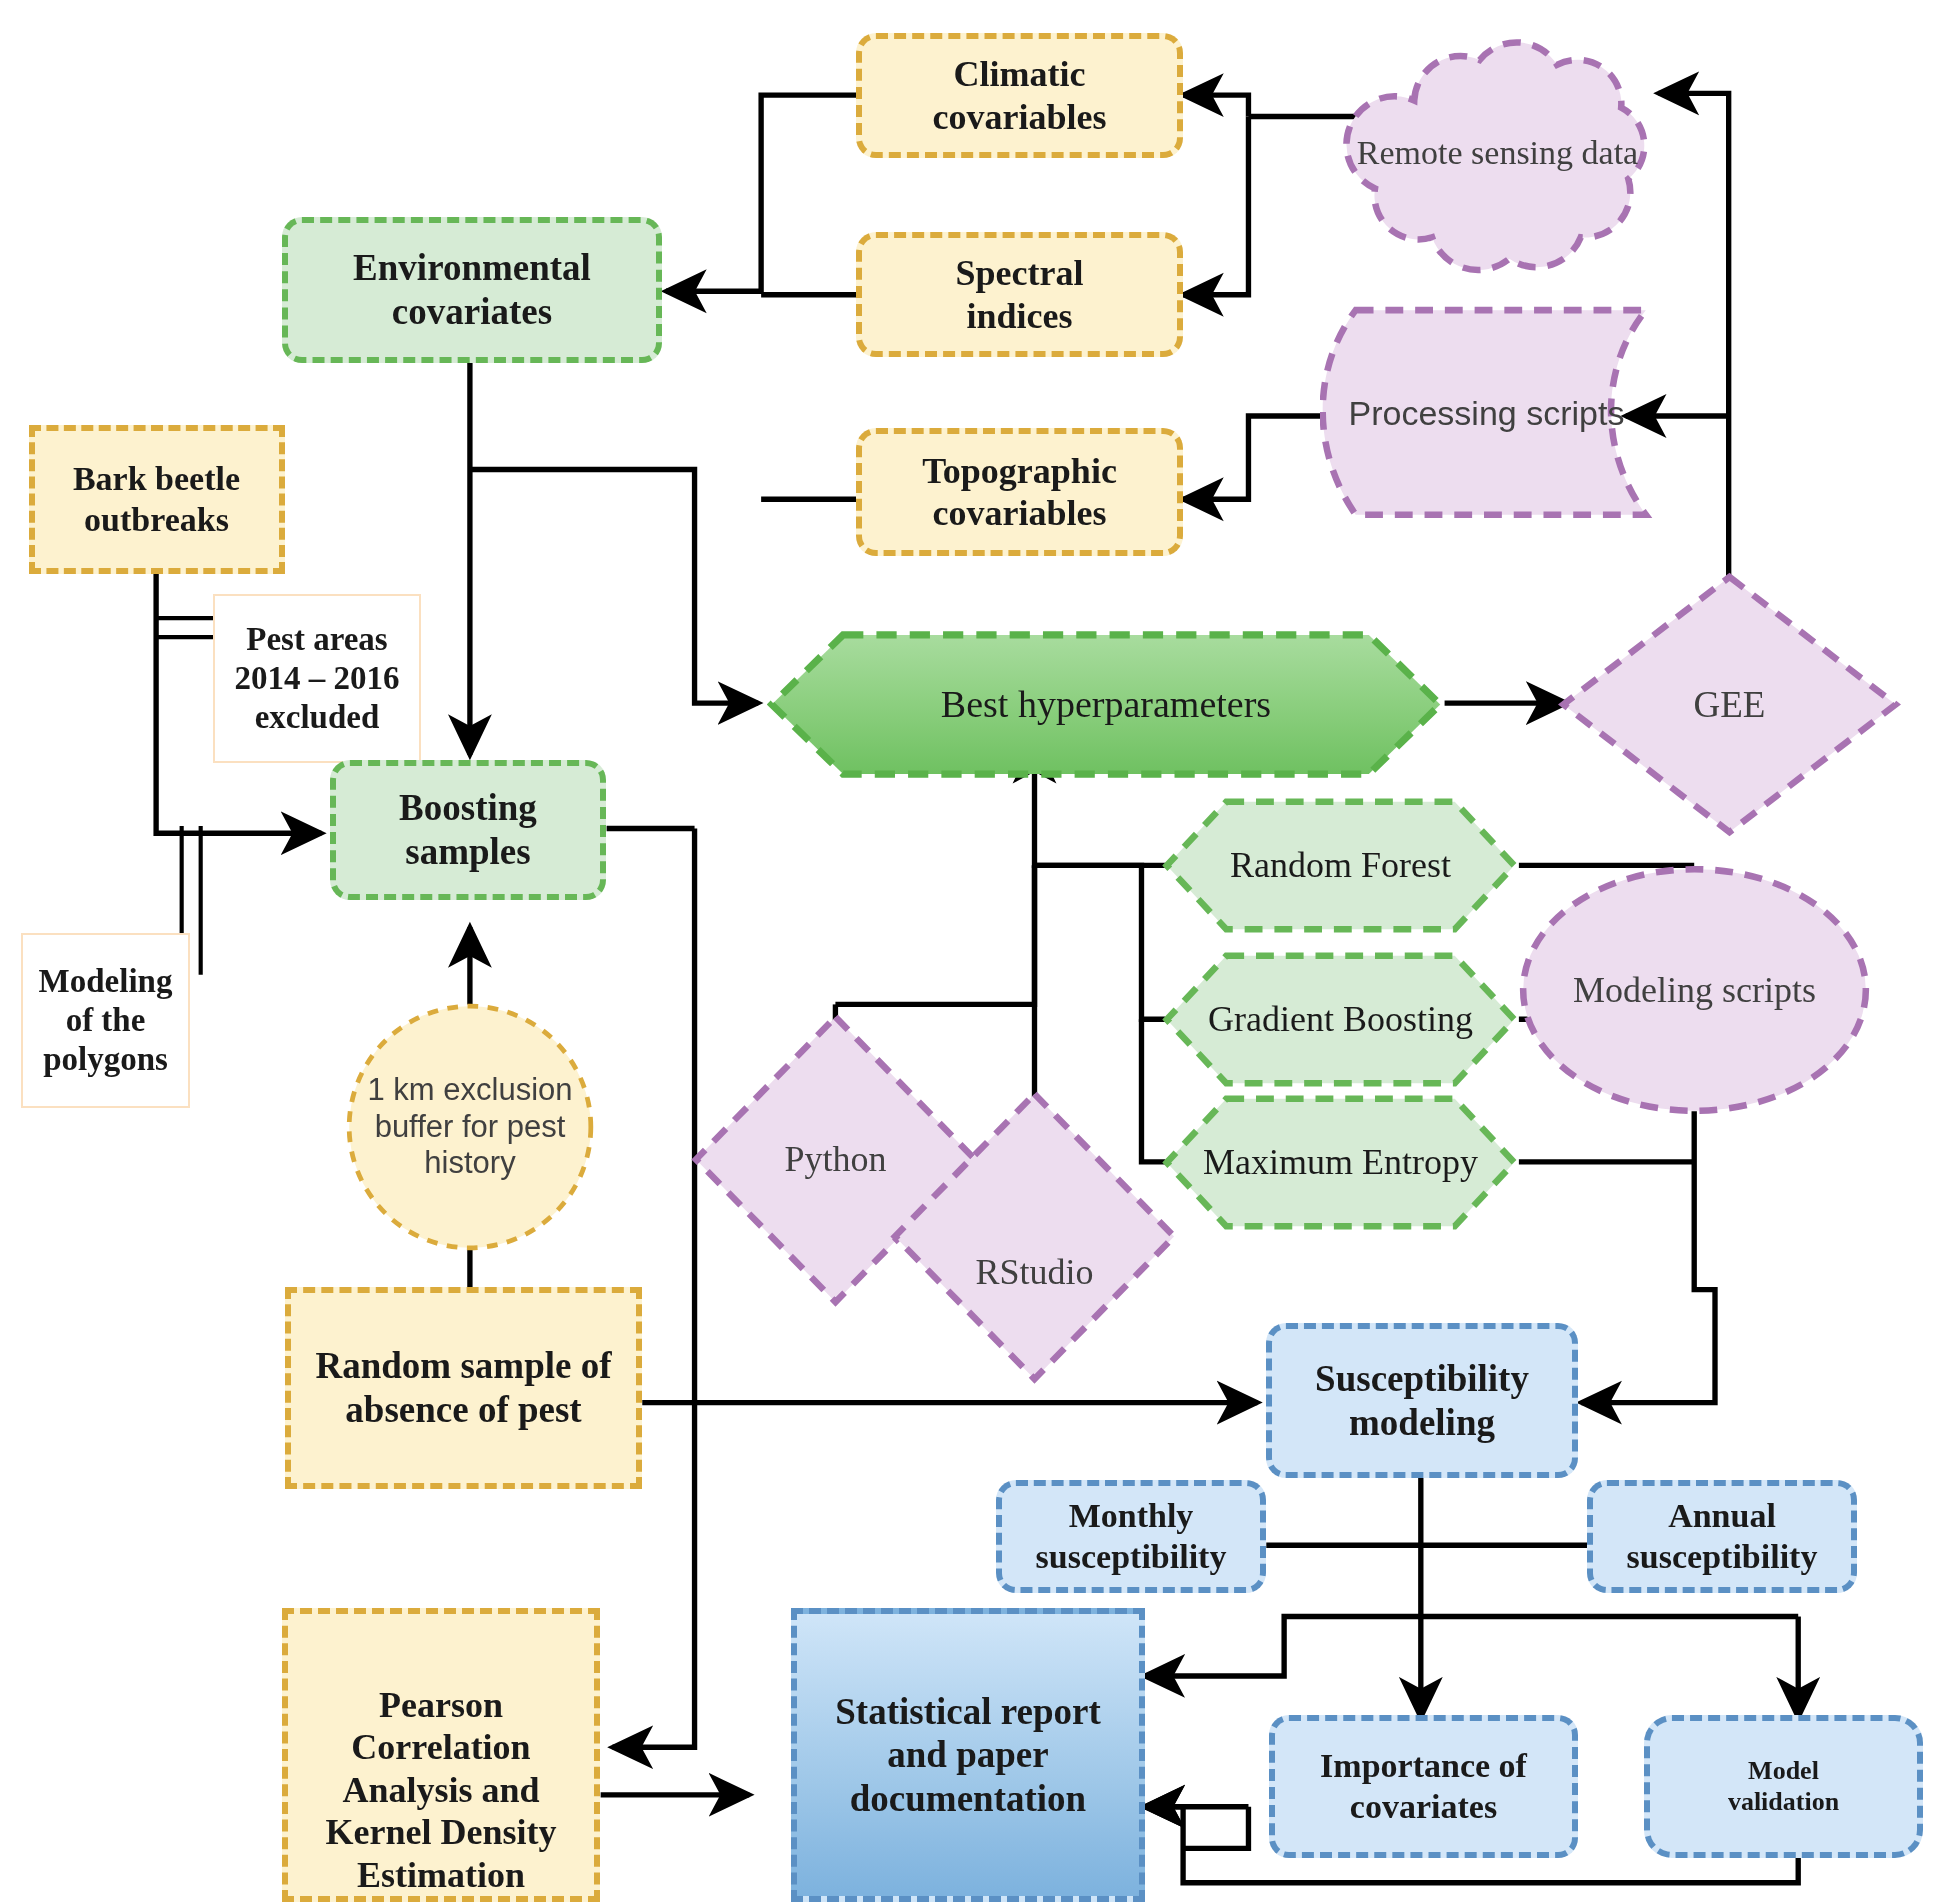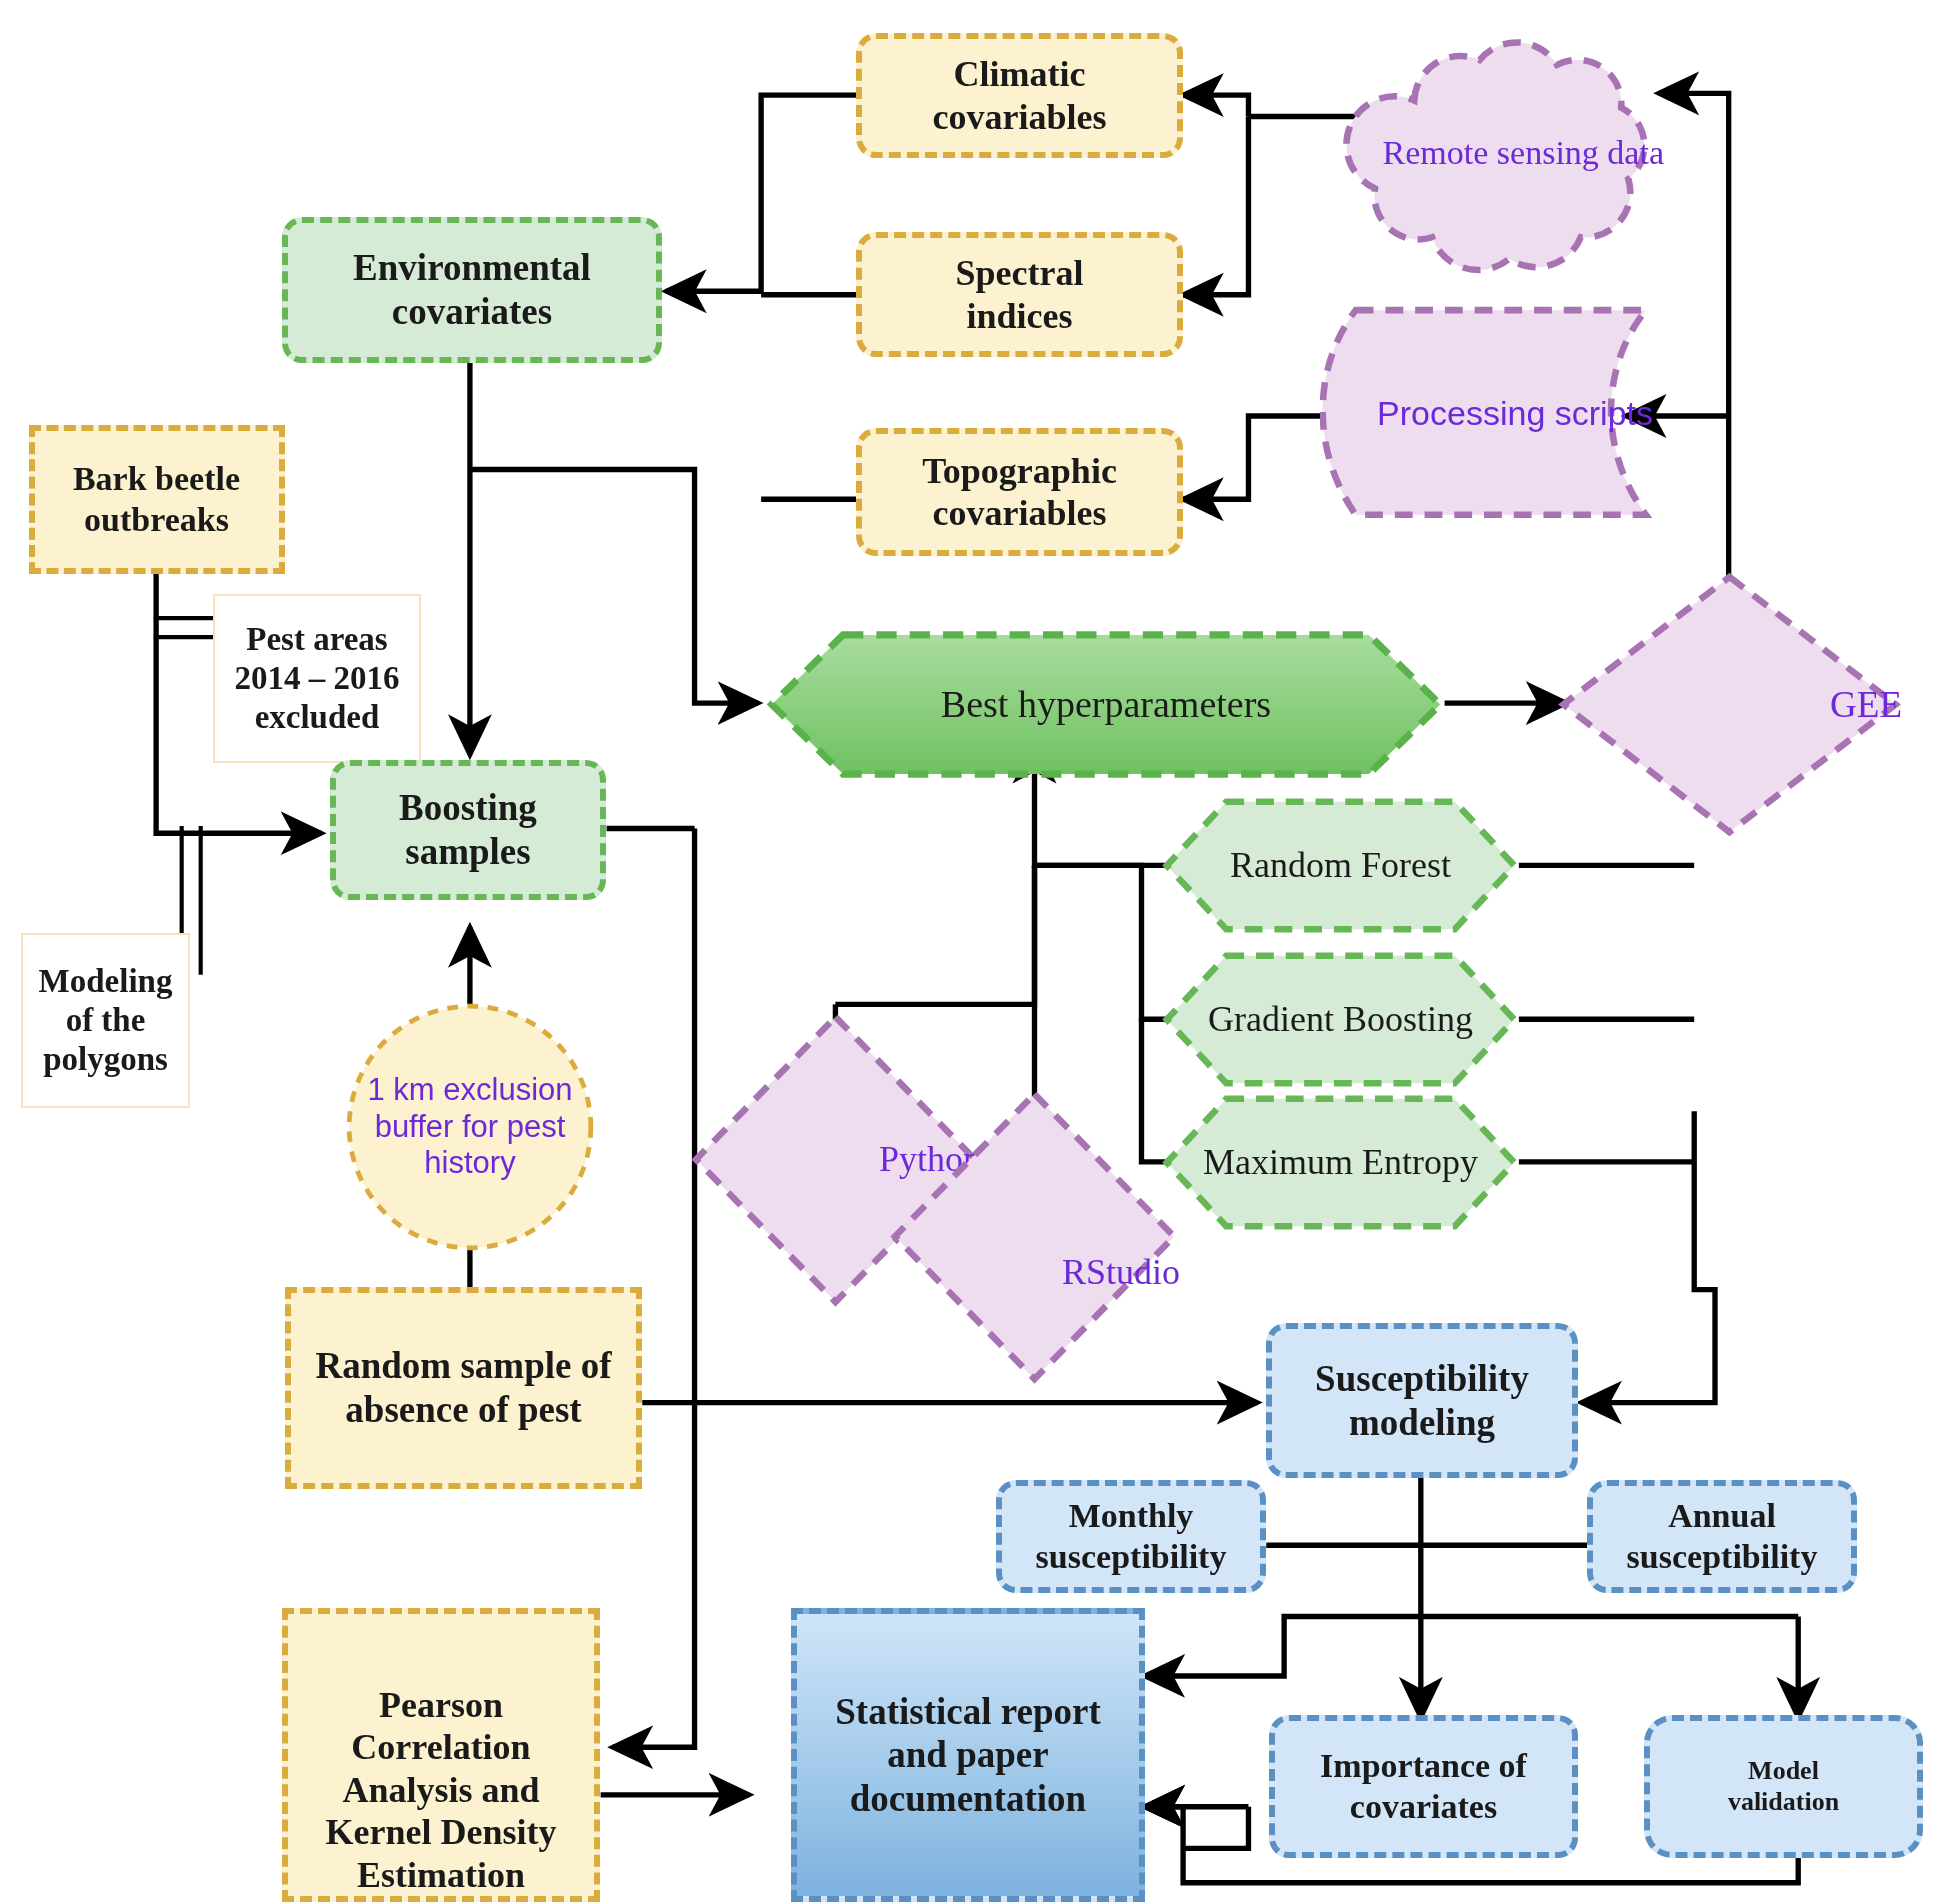--- a/index.html
+++ b/index.html
@@ -27,22 +27,22 @@
   .hexwrap{position:absolute;}
   .hexwrap svg{position:absolute;left:0;top:0;}
   .hexlbl{position:absolute;left:0;top:0;width:100%;height:100%;
           display:flex;align-items:center;justify-content:center;text-align:center;
           line-height:1.18;color:#1a1a1a;}
 
   
   .shapewrap{position:absolute;}
   .shapewrap svg{position:absolute;left:0;top:0;}
   .shapelbl{position:absolute;left:0;top:0;width:100%;height:100%;
-            display:flex;align-items:center;justify-content:flex-end;text-align:center;
-            line-height:1.18;color:#6d28d9;}
+            display:flex;align-items:center;justify-content:center;text-align:center;
+            line-height:1.18;color:#404040;}
   .sans{font-family:"Liberation Sans","DejaVu Sans",sans-serif;}
 </style>
 </head>
 <body>
 
 <div id="stage">
 
   <svg id="wires" viewBox="0 0 3273 3202" xmlns="http://www.w3.org/2000/svg">
     <defs>
       <marker id="ah" markerWidth="9" markerHeight="9" refX="7.6" refY="4.5" orient="auto" markerUnits="strokeWidth">
@@ -282,20 +282,31 @@
       <polygon points="108,8 492,8 592,115 492,222 108,222 8,115" fill="#d6ebd5" stroke="#67b757" stroke-width="11" stroke-dasharray="30,20"></polygon>
     </svg>
     <div class="hexlbl" style="font-size:36px;">
       <span>
         <span>Maximum</span>
         <span>Entropy</span>
       </span>
     </div>
   </div>
 
+  <div class="shapewrap" style="left:1519px;top:865px;width:351px;height:250px;">
+    <svg width="351" height="250" viewBox="0 0 590 420" xmlns="http://www.w3.org/2000/svg">
+      <ellipse cx="295" cy="210" rx="288" ry="203" fill="#edddef" stroke="#a873b2" stroke-width="11" stroke-dasharray="30,20"></ellipse>
+    </svg>
+    <div class="shapelbl" style="font-size:36px;">
+      <span>
+        <span>Modeling</span>
+        <span>scripts</span>
+      </span>
+    </div>
+  </div>
 
   <div class="shapewrap" style="left:690px;top:1011px;width:291px;height:297px;">
     <svg width="291" height="297" viewBox="0 0 490 500" xmlns="http://www.w3.org/2000/svg">
       <polygon points="245,10 480,250 245,490 10,250" fill="#edddef" stroke="#a873b2" stroke-width="11" stroke-dasharray="30,20"></polygon>
     </svg>
     <div class="shapelbl" style="font-size:36px;">
       <span>Python</span>
     </div>
   </div>
 

